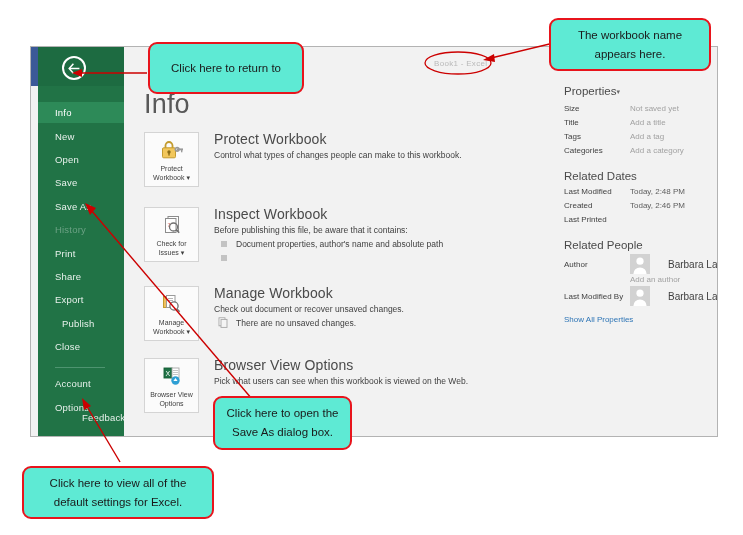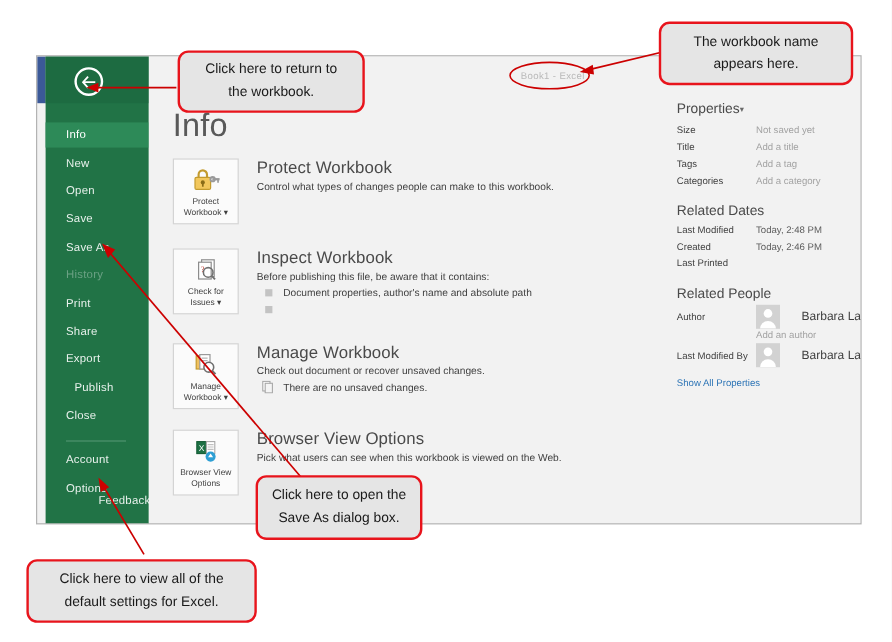--- a/index.html
+++ b/index.html
@@ -116,21 +116,21 @@
     overflow:hidden;
   }
   .person-name{font-size:10px;color:#3f3f3f;margin-left:18px;}
   .add-author{font-size:8px;color:#a2a2a2;margin-left:66px;margin-top:1px;}
   #show-all-properties{
     font-size:8px;color:#2e75b6;margin-top:9px;cursor:pointer;
   }
   
   .callout{
     position:absolute;
-    background:#e5e5e5;
+    background:#5eead4;
     border:2.5px solid #e8141c;
     border-radius:9px;
     color:#1a1a1a;
     font-size:11.5px;
     line-height:19px;
     text-align:center;
     display:flex;align-items:center;justify-content:center;
     box-sizing:border-box;
     padding:3px 7px;
     z-index:20;
@@ -401,21 +401,20 @@
 
   <g>
     <line x1="120" y1="462" x2="86" y2="405" stroke="#cc0000" stroke-width="1.4"></line>
     <polygon points="82,398 91,406 84,410" fill="#cc0000"></polygon>
   </g>
 </svg>
 
 <div class="callout" id="callout-return" style="left:148px;top:42px;width:156px;height:52px;">
   <div>
     <span>Click here to return to</span>
-    <span>the workbook.</span>
   </div>
 </div>
 
 <div class="callout" id="callout-name" style="left:549px;top:18px;width:162px;height:53px;">
   <div>
     <span>The workbook name</span>
     <span>appears here.</span>
   </div>
 </div>
 

